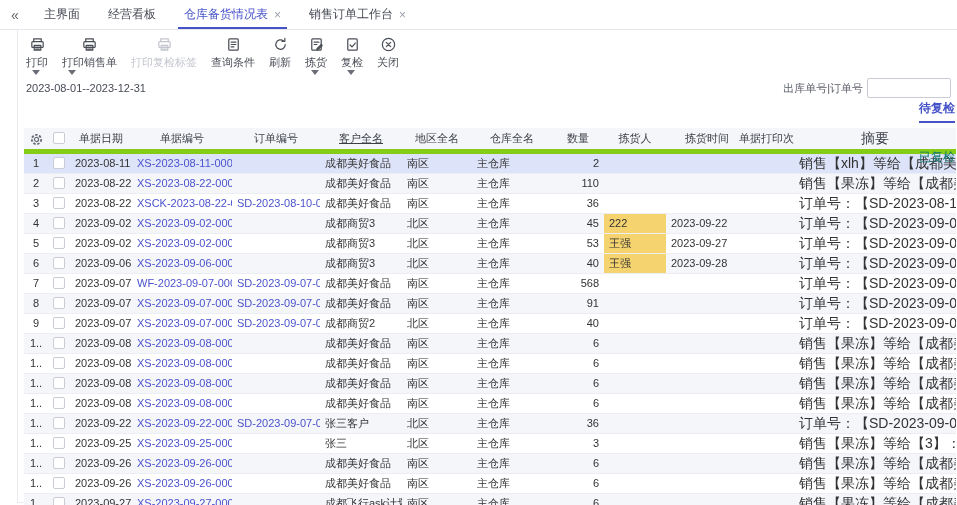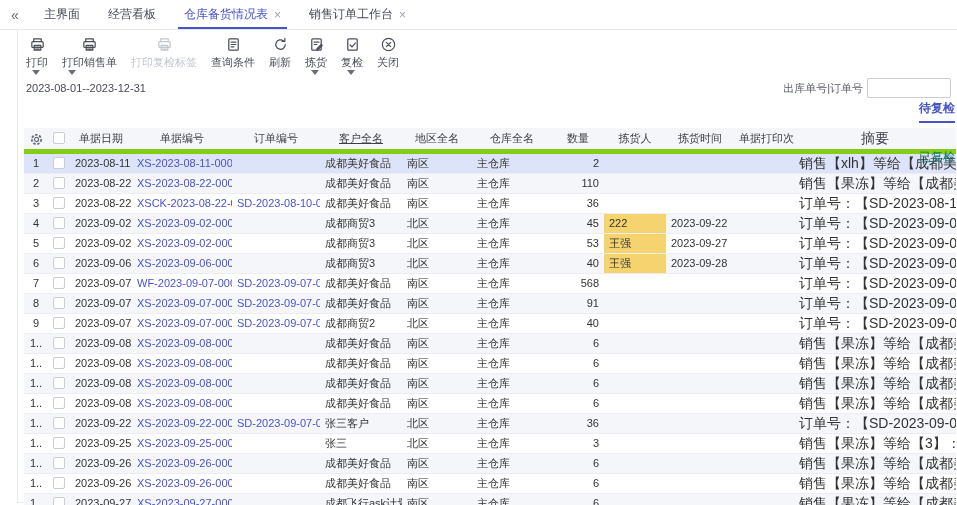--- a/index.html
+++ b/index.html
@@ -214,21 +214,21 @@
       </div>
 
     <div class="cell c-date" style="text-align: center;">单据日期</div>
         <div class="cell c-doc" style="text-align: center;">单据编号</div>
         <div class="cell c-order" style="text-align: center;">订单编号</div>
         <div class="cell c-cust" style="text-align: center; text-decoration: underline;">客户全名</div>
         <div class="cell c-region" style="text-align: center;">地区全名</div>
         <div class="cell c-wh" style="text-align: center;">仓库全名</div>
         <div class="cell c-qty" style="text-align: center;">数量</div>
         <div class="cell c-picker" style="text-align: center;">拣货人</div>
-        <div class="cell c-time" style="text-align: center;">拣货时间</div>
+        <div class="cell c-time" style="text-align: right;">拣货时间</div>
         <div class="cell c-print" style="text-align: center;">单据打印次数</div>
         <div class="cell c-sum" style="text-align: center;">摘要</div>
       </div>
     <div>
         <div class="trow selected">
           <div class="cell c-no">1</div>
           <div class="cell c-cb"><span class="cbx"></span></div>
           <div class="cell c-date">2023-08-11</div>
           <div class="cell c-doc link">XS-2023-08-11-00013</div>
           <div class="cell c-order link"></div>

